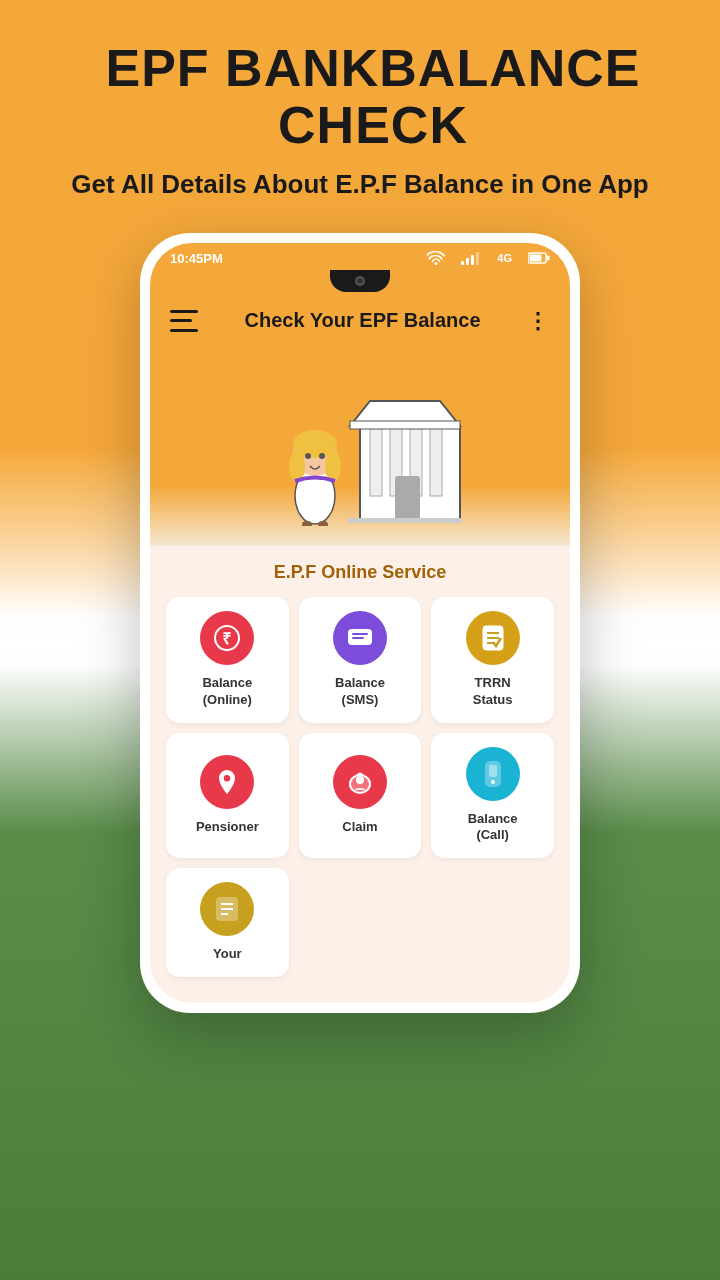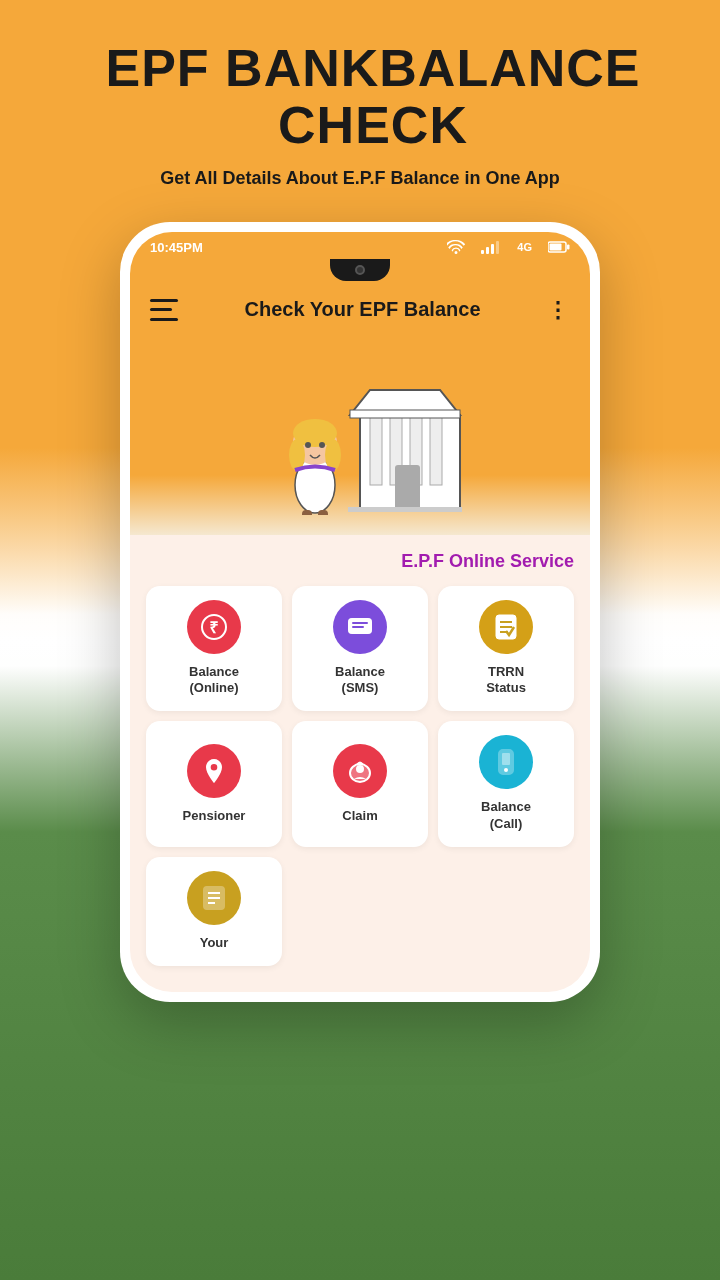--- a/index.html
+++ b/index.html
@@ -42,31 +42,31 @@
       font-weight: 900;
       color: #1a1a1a;
       text-align: center;
       margin-top: 40px;
       letter-spacing: 1px;
       line-height: 1.1;
       padding-left: 26px;
     }
 
     .app-subtitle {
-      font-size: 18px;
+      font-size: 26px;
       font-weight: 600;
       color: #1a1a1a;
       text-align: center;
       margin-top: 12px;
       line-height: 1.4;
     }
 
     
     .phone-mockup {
-      width: 480px;
+      width: 440px;
       background: #fff;
       border-radius: 50px;
       margin-top: 30px;
       padding: 10px;
       box-shadow: 0 20px 60px rgba(0,0,0,0.25);
       position: relative;
     }
 
     .phone-inner {
       border-radius: 42px;
@@ -175,24 +175,24 @@
       height: 160px;
     }
 
     
     .services-section {
       background: #fdf0e8;
       padding: 16px 16px 10px;
     }
 
     .services-title {
-      text-align: right;
+      text-align: center;
       font-size: 18px;
       font-weight: bold;
-      color: #a21caf;
+      color: #a16207;
       margin-bottom: 14px;
     }
 
     .services-grid {
       display: grid;
       grid-template-columns: repeat(3, 1fr);
       gap: 10px;
     }
 
     .service-card {

